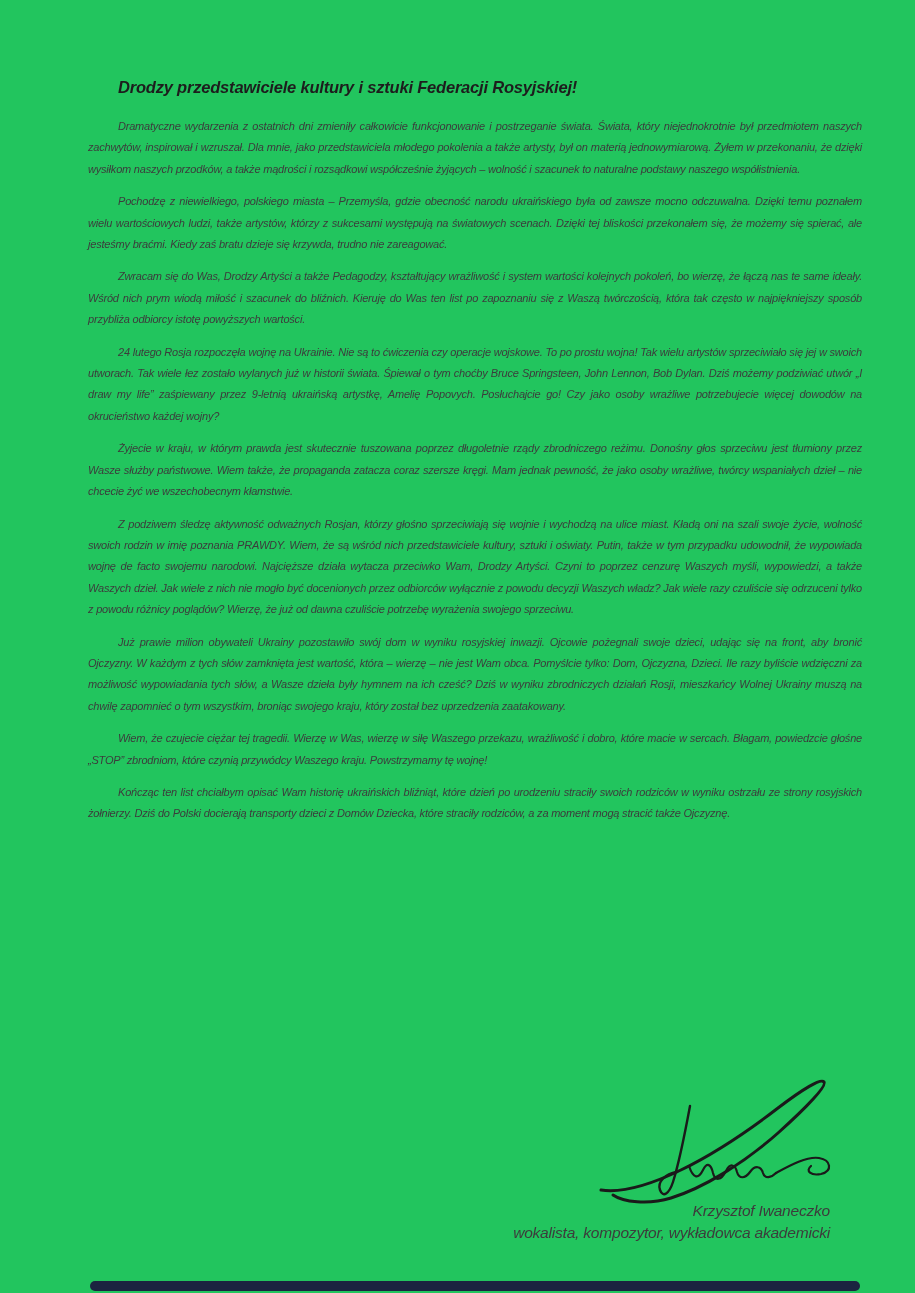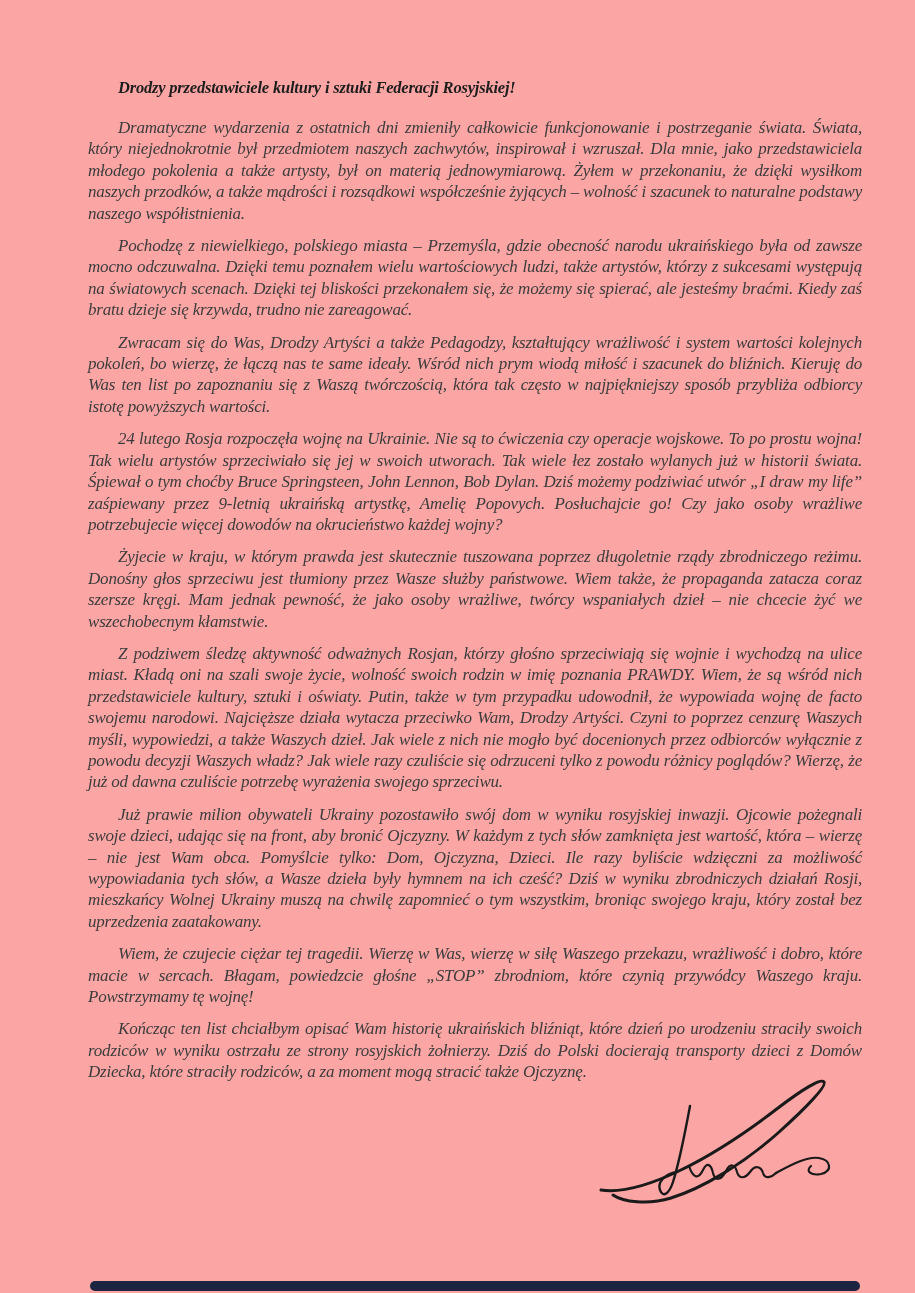--- a/index.html
+++ b/index.html
@@ -5,36 +5,35 @@
   * { margin: 0; padding: 0; box-sizing: border-box; }
   html, body { background: #ffffff; }
   body {
     width: 915px; height: 1293px;
     position: relative;
     font-family: "Liberation Sans", "DejaVu Sans", sans-serif;
     overflow: hidden;
   }
   .page {
     position: absolute; inset: 0;
-    background: #fca5a5;
+    background: #22c55e;
     padding: 78px 53px 4px 88px;
-    font-family: Liberation Serif, serif;
   }
   .letter-heading {
     font-style: italic;
     font-weight: 700;
     font-size: 16.5px;
     color: #1d1d1d;
     margin-left: 30px;
     margin-bottom: 19px;
     letter-spacing: -0.2px;
   }
   .letter-body p {
     font-style: italic;
-    font-size: 17px;
+    font-size: 11px;
     line-height: 21.4px;
     color: #3c3c3c;
     text-align: justify;
     text-indent: 30px;
     letter-spacing: -0.2px;
     margin-bottom: 11px;
     hyphens: auto;
     -webkit-hyphens: auto;
   }
   .signature-area {
@@ -84,15 +83,19 @@
       <path d="M8 112 C 50 118, 120 80, 185 30 C 210 11, 228 0, 231 4 C 234 8, 215 28, 185 55 C 150 86, 110 110, 78 120 C 55 127, 30 124, 20 117" stroke="#1a1a1a" stroke-width="3" stroke-linecap="round" fill="none"></path>
 
       <path d="M97 28 C 92 55, 86 85, 80 104 C 76 116, 70 120, 67 112 C 64 104, 72 96, 84 94" stroke="#1a1a1a" stroke-width="2.4" stroke-linecap="round" fill="none"></path>
 
       <path d="M96 88 C 100 100, 105 102, 110 92 C 114 84, 118 86, 120 95 C 122 103, 128 103, 133 93 C 137 85, 142 86, 144 94 C 146 101, 152 101, 157 94 C 162 87, 168 88, 170 95 C 172 101, 178 100, 183 95" stroke="#1a1a1a" stroke-width="2.2" stroke-linecap="round" fill="none"></path>
 
       <path d="M183 95 C 196 88, 214 78, 226 80 C 238 82, 240 93, 228 96 C 218 98, 212 93, 218 88" stroke="#1a1a1a" stroke-width="2.2" stroke-linecap="round" fill="none"></path>
     </svg>
   </div>
 
+  <div class="signature-block">
+    <div class="signature-name">Krzysztof Iwaneczko</div>
+    <div class="signature-titles">wokalista, kompozytor, wykładowca akademicki</div>
+  </div>
 
   <div class="footer-bar" style="background: rgb(27, 36, 64);"></div>
 </div>
 
 </body></html>

